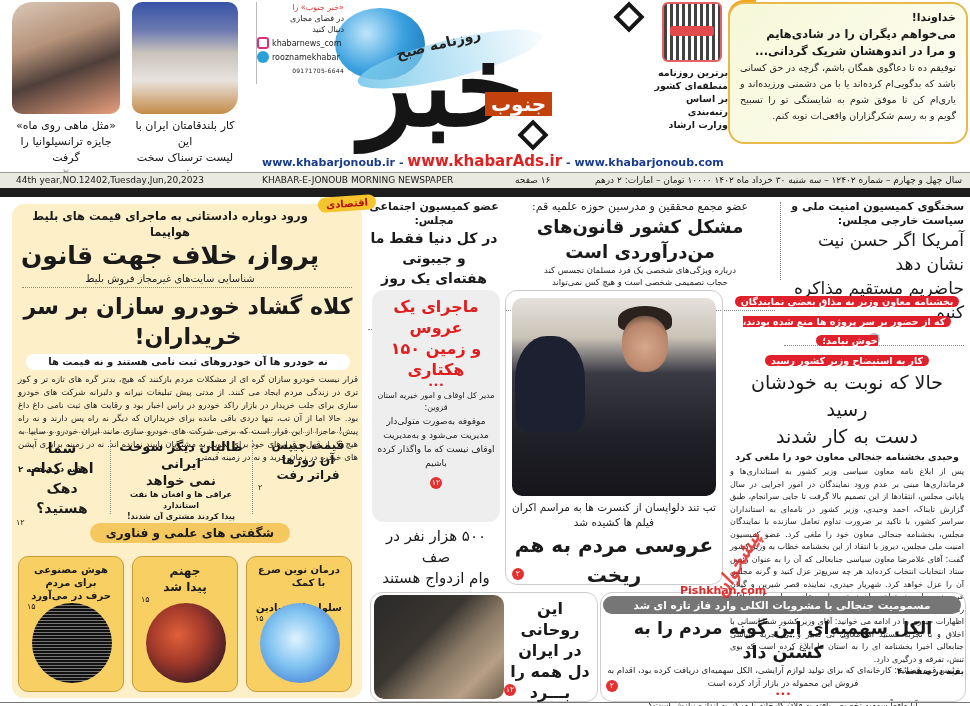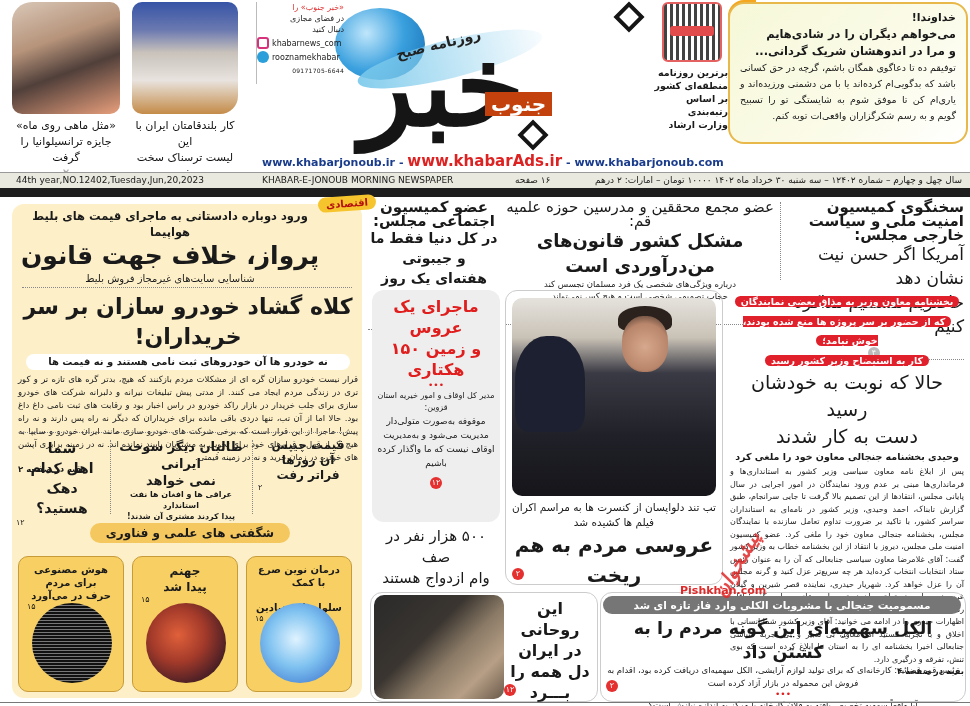--- a/index.html
+++ b/index.html
@@ -42,21 +42,21 @@
   .pnum { color: #aaa; font-size: 12px; text-align: center; }
 
   .urls { left: 262px; top: 152px; width: 450px; font-size: 11px; font-weight: bold; direction: ltr; text-align: center; color: #1a3c8c; white-space: nowrap; }
   .urls .mid { color: #d22; font-size: 15px; }
 
   .dateline { left: 0; top: 172px; width: 970px; height: 16px; background: #e9e9df; border-top: 1px solid #999; font-size: 9px; line-height: 15px; }
   .darkbar { left: 0; top: 188px; width: 970px; height: 9px; background: #1e1e1e; }
 
   
   .story-top { top: 200px; height: 80px; }
-  .kicker { font-size: 15px; font-weight: bold; line-height: 14px; }
+  .kicker { font-size: 11px; font-weight: bold; line-height: 14px; }
   .h-big { font-weight: bold; font-size: 19px; line-height: 25px; }
   .dotline { border-bottom: 1px dotted #888; }
   .page-dot { display: inline-block; width: 12px; height: 12px; border-radius: 50%; background: #bbb; color: #fff; font-size: 8px; line-height: 12px; text-align: center; }
   .page-dot.red { background: #e53030; }
 
   
   .econ { left: 12px; top: 204px; width: 350px; height: 494px; background: #fdf0c9; border-radius: 12px; }
   .econ-tag { left: 318px; top: 196px; background: #f6c42c; color: #b50f0f; font-size: 10px; font-weight: bold; padding: 2px 8px; border-radius: 8px; transform: rotate(-4deg); }
   .pill-white { background: #fff; border-radius: 10px; font-size: 10px; font-weight: bold; text-align: center; line-height: 16px; }
   .body-small { font-size: 8.5px; line-height: 13px; text-align: justify; }

